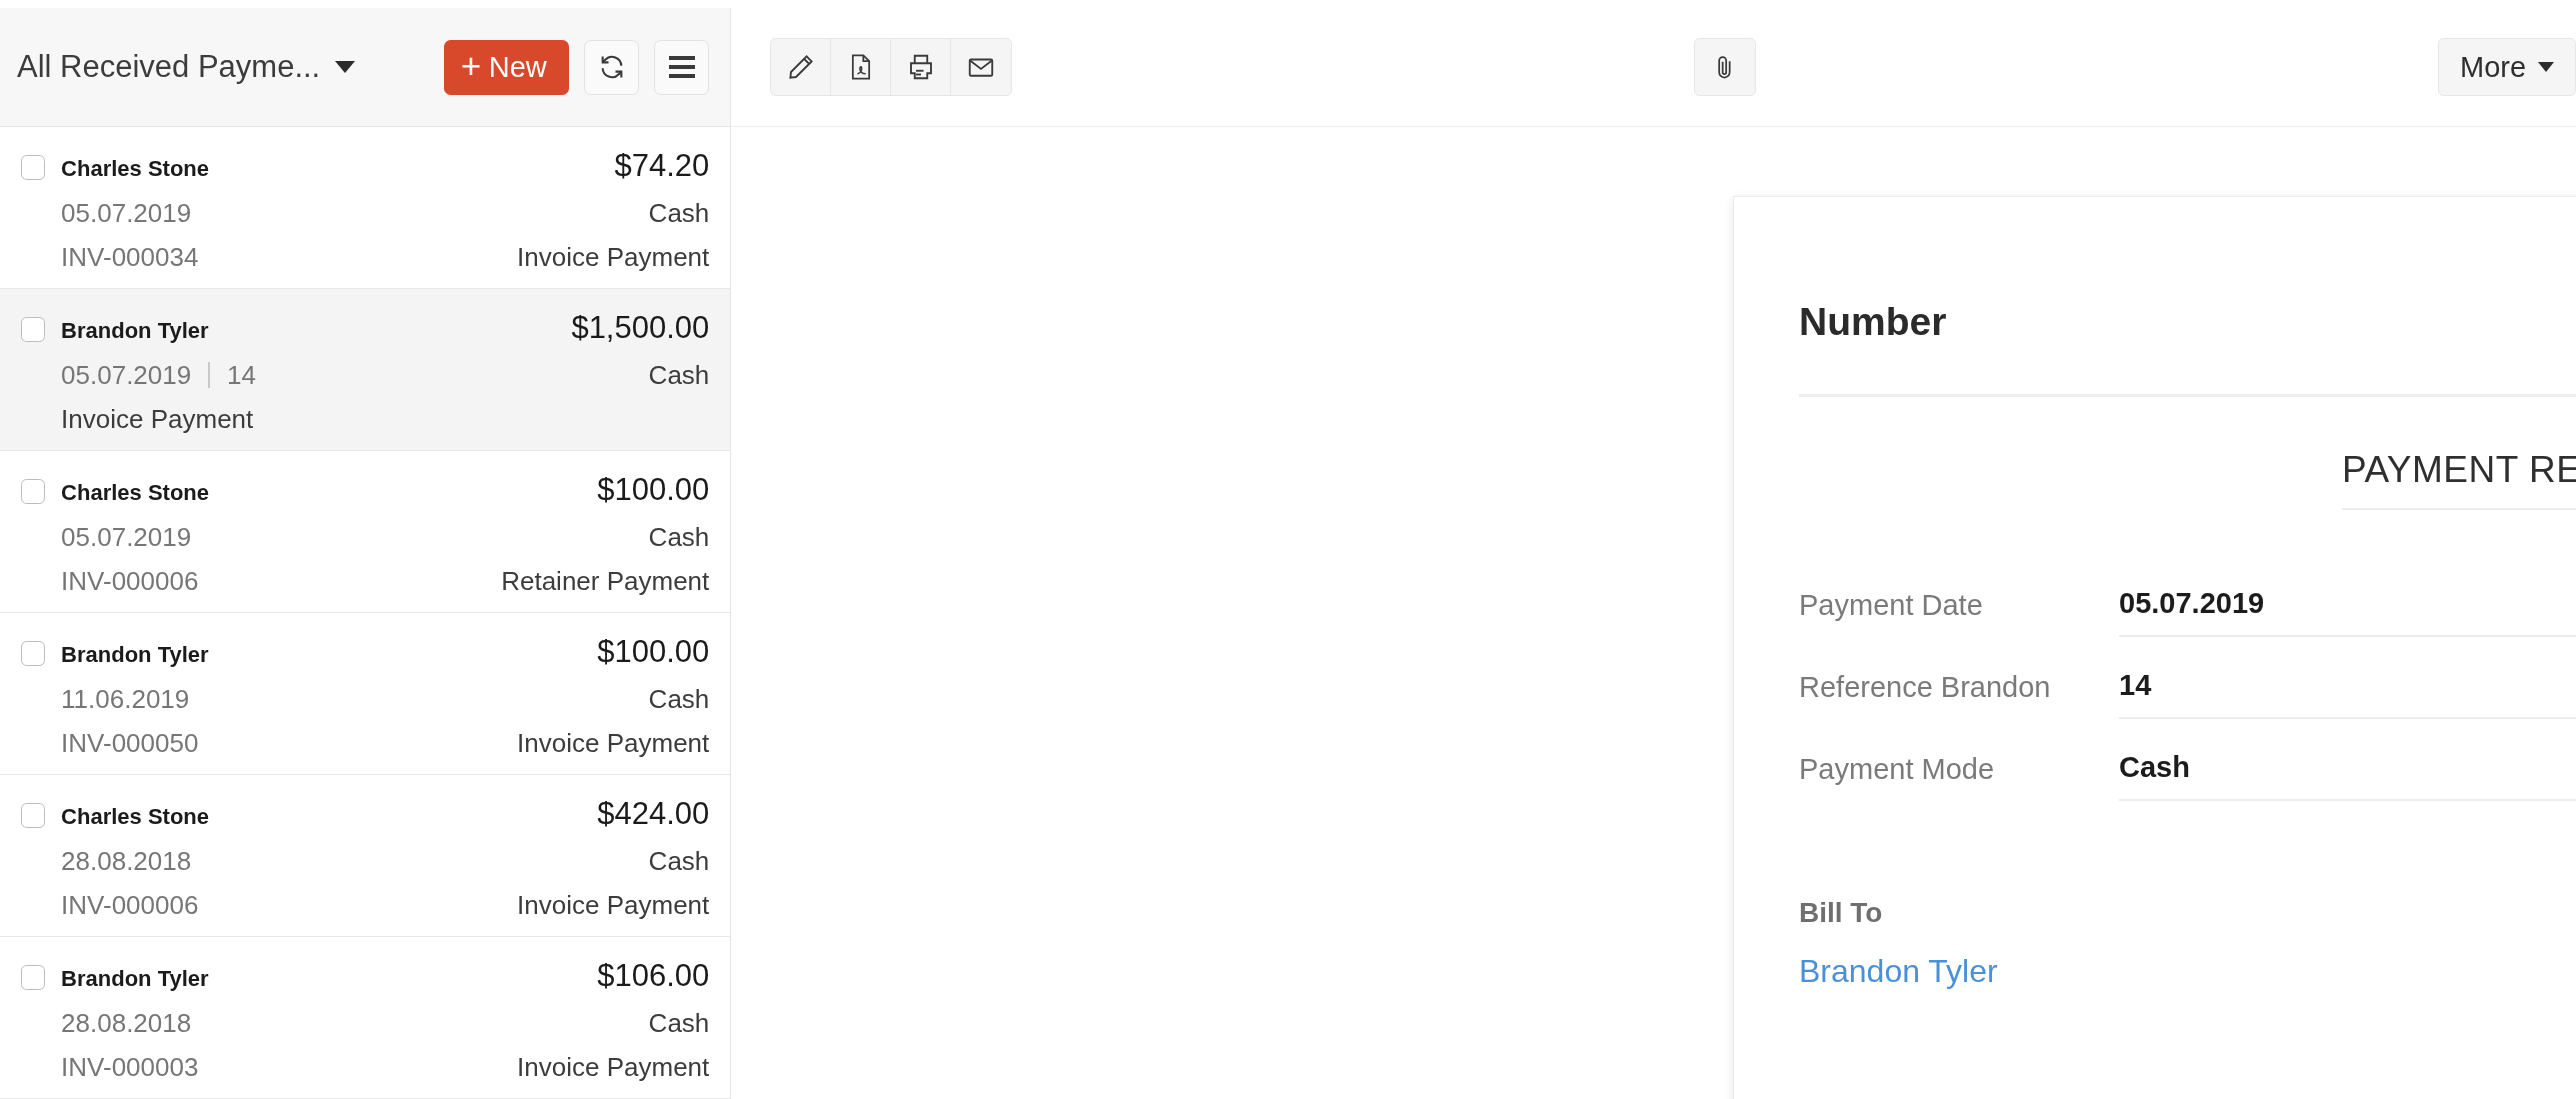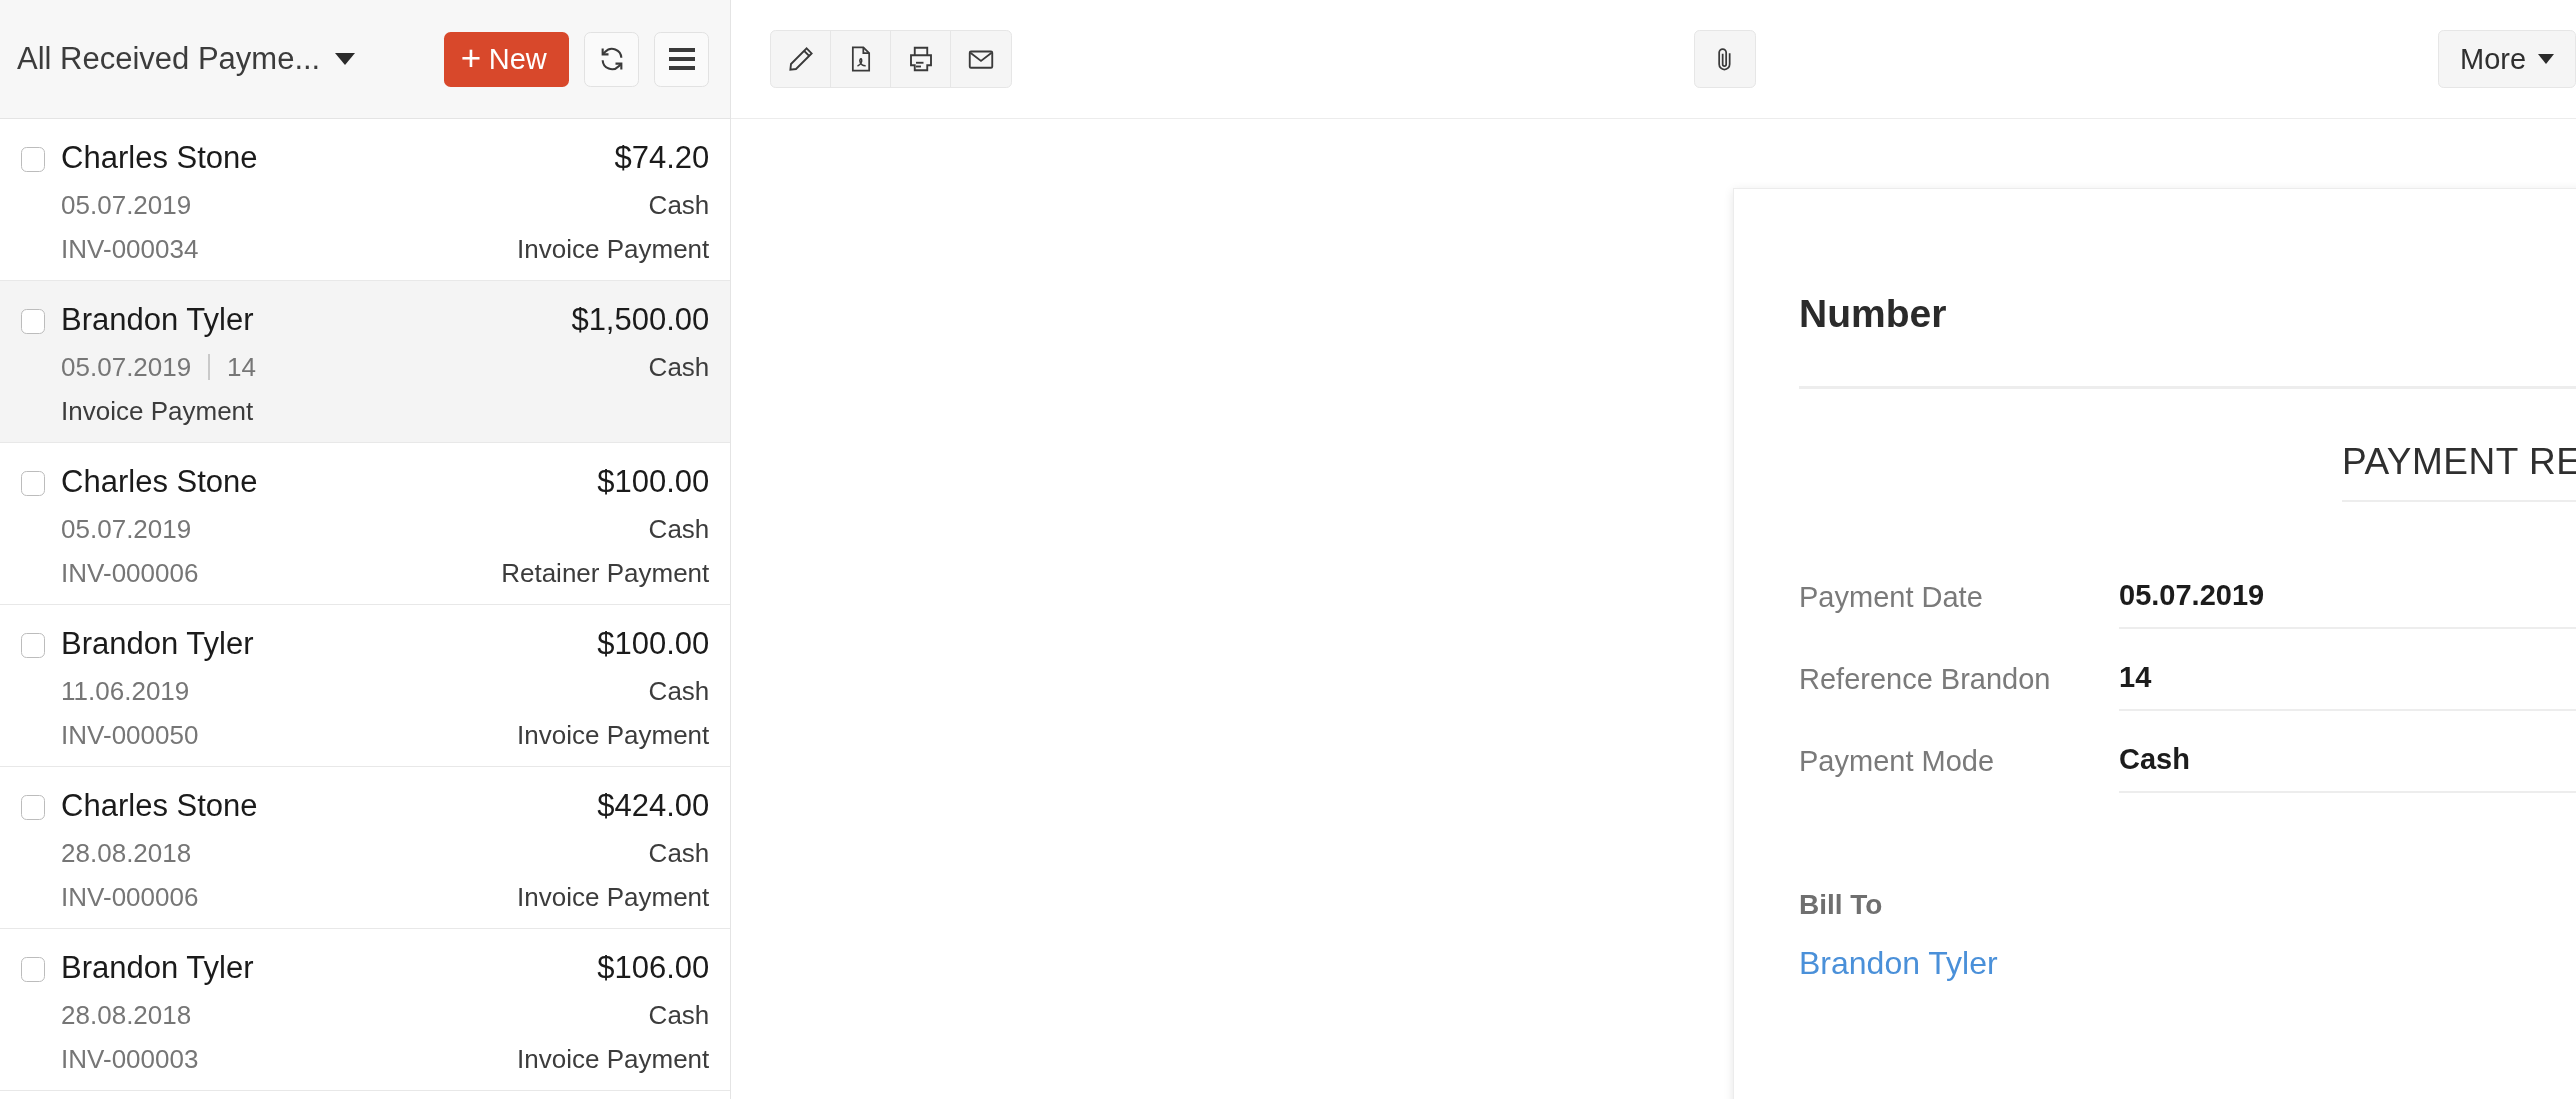--- a/index.html
+++ b/index.html
@@ -2,21 +2,21 @@
 <html style="font-size:15px"><head>
 <meta charset="utf-8">
 <style>
   * { box-sizing: border-box; margin: 0; padding: 0; }
   html, body {
     width: 2576px; height: 1100px;
     background: #ffffff;
     font-family: "Liberation Sans", sans-serif;
     overflow: hidden;
   }
-  .app { display: flex; width: 2576px; height: 848px; }
+  .app { display: flex; width: 2576px; height: 848px; margin-top: 8px; }
 
   
   .left-panel {
     width: 731px; height: 1100px;
     border-right: 1.9px solid #e4e4e4;
     background: #ffffff;
     display: flex; flex-direction: column;
     position: relative;
   }
   .list-header {
@@ -73,21 +73,21 @@
     width: 24.4px; height: 24.4px; min-width: 24.4px;
     border: 1.9px solid #bcbcbc; border-radius: 5.6px;
     background: #ffffff; margin-top: 7.5px; margin-right: 16px;
     cursor: pointer;
   }
   .row-body { flex: 1; min-width: 0; }
   .line-1 {
     display: flex; justify-content: space-between; align-items: baseline;
     margin-bottom: 14px;
   }
-  .cust-name { font-size: 31px; color: #1b1b1b; }
+  .cust-name { font-size: 22px; color: #1b1b1b; font-weight: bold; }
   .amount { font-size: 31px; color: #1b1b1b; }
   .line-2, .line-3 {
     display: flex; justify-content: space-between; align-items: baseline;
     color: #767676; font-size: 26px;
   }
   .line-2 { margin-bottom: 13px; }
   .meta-left { display: flex; align-items: center; gap: 17px; }
   .meta-sep {
     display: inline-block; width: 1.9px; height: 26px; background: #c9c9c9;
   }

